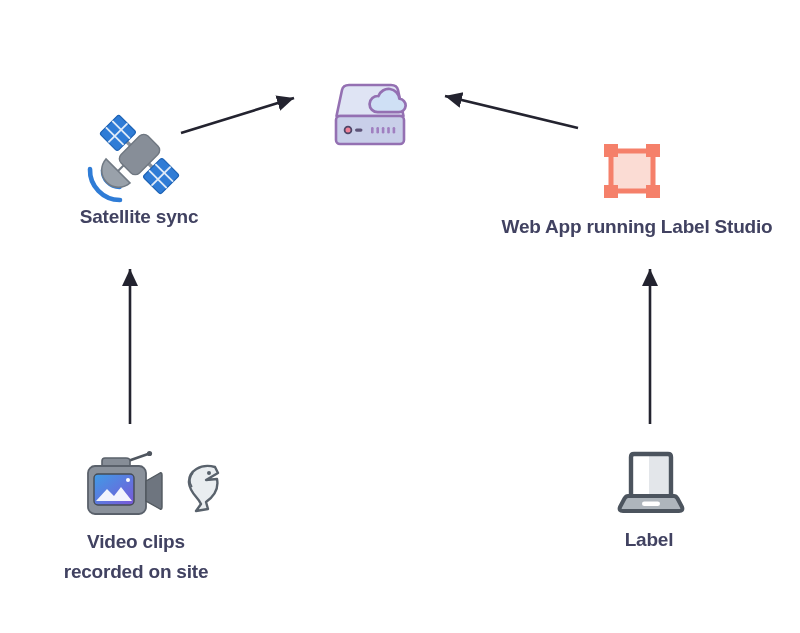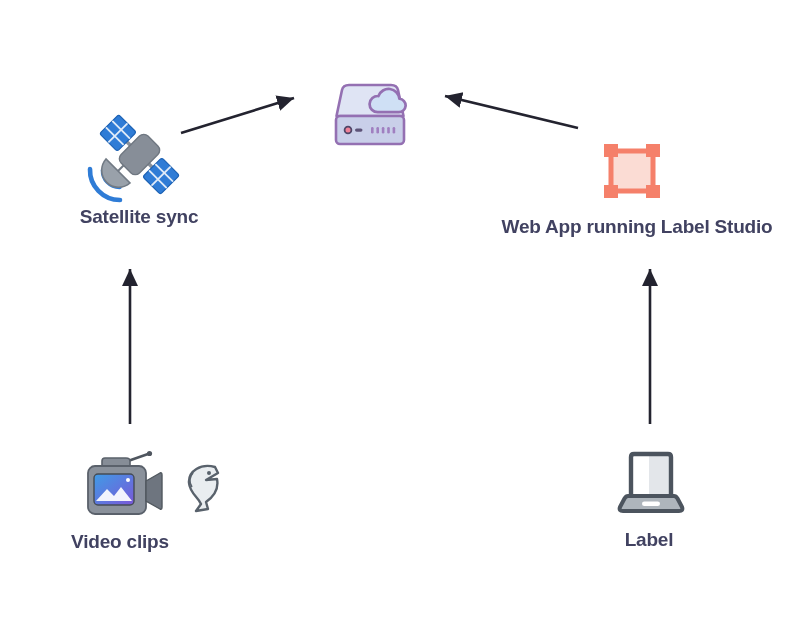--- a/index.html
+++ b/index.html
@@ -147,22 +147,23 @@
   </div>
 
   <div class="icon" style="left:181px; top:463px;">
     <svg width="48" height="50" viewBox="0 0 48 50">
       <path d="M34 4 C 20 0, 7 8, 8 20 C 8.8 30, 17 34, 20 41 L 15 48 L 27 46 L 25 39 C 32 34, 38 26, 36 16 L 25 17 L 37 10 Z" fill="#e9edf0" stroke="#59626c" stroke-width="2.4" stroke-linejoin="round"></path>
       <circle cx="28" cy="10" r="2" fill="#59626c"></circle>
       <path d="M12 10 C 8 14, 8 20, 11 24" stroke="#59626c" stroke-width="1.6" fill="none"></path>
     </svg>
   </div>
 
-  <div class="node-label two-line" style="left:20px; top:527px; width:200px;">
+  <div class="node-label two-line" style="left:36px; top:527px; width:200px;">
     <div>Video clips</div>
+    <div>recorded on site</div>
   </div>
 
   <div class="icon" style="left:616px; top:448px;">
     <svg width="70" height="72" viewBox="0 0 70 72">
       <path d="M33 6 L52 6 Q55 6 55 9 L55 46 L33 46 Z" fill="#e3e6ea"></path>
       <path d="M15 48 L15 9 Q15 6 18 6 L52 6 Q55 6 55 9 L55 48" fill="none" stroke="#4c545e" stroke-width="4.4" stroke-linecap="round"></path>
       <path d="M12 48 L58 48 Q60 48 61.5 50.5 L66 59 Q67.5 63 63 63 L7 63 Q2.5 63 4 59 L8.5 50.5 Q10 48 12 48 Z" fill="#aeb5bc" stroke="#4c545e" stroke-width="4" stroke-linejoin="round"></path>
       <rect x="26" y="53.5" width="18" height="4.6" rx="2.3" fill="#ffffff"></rect>
     </svg>
   </div>

